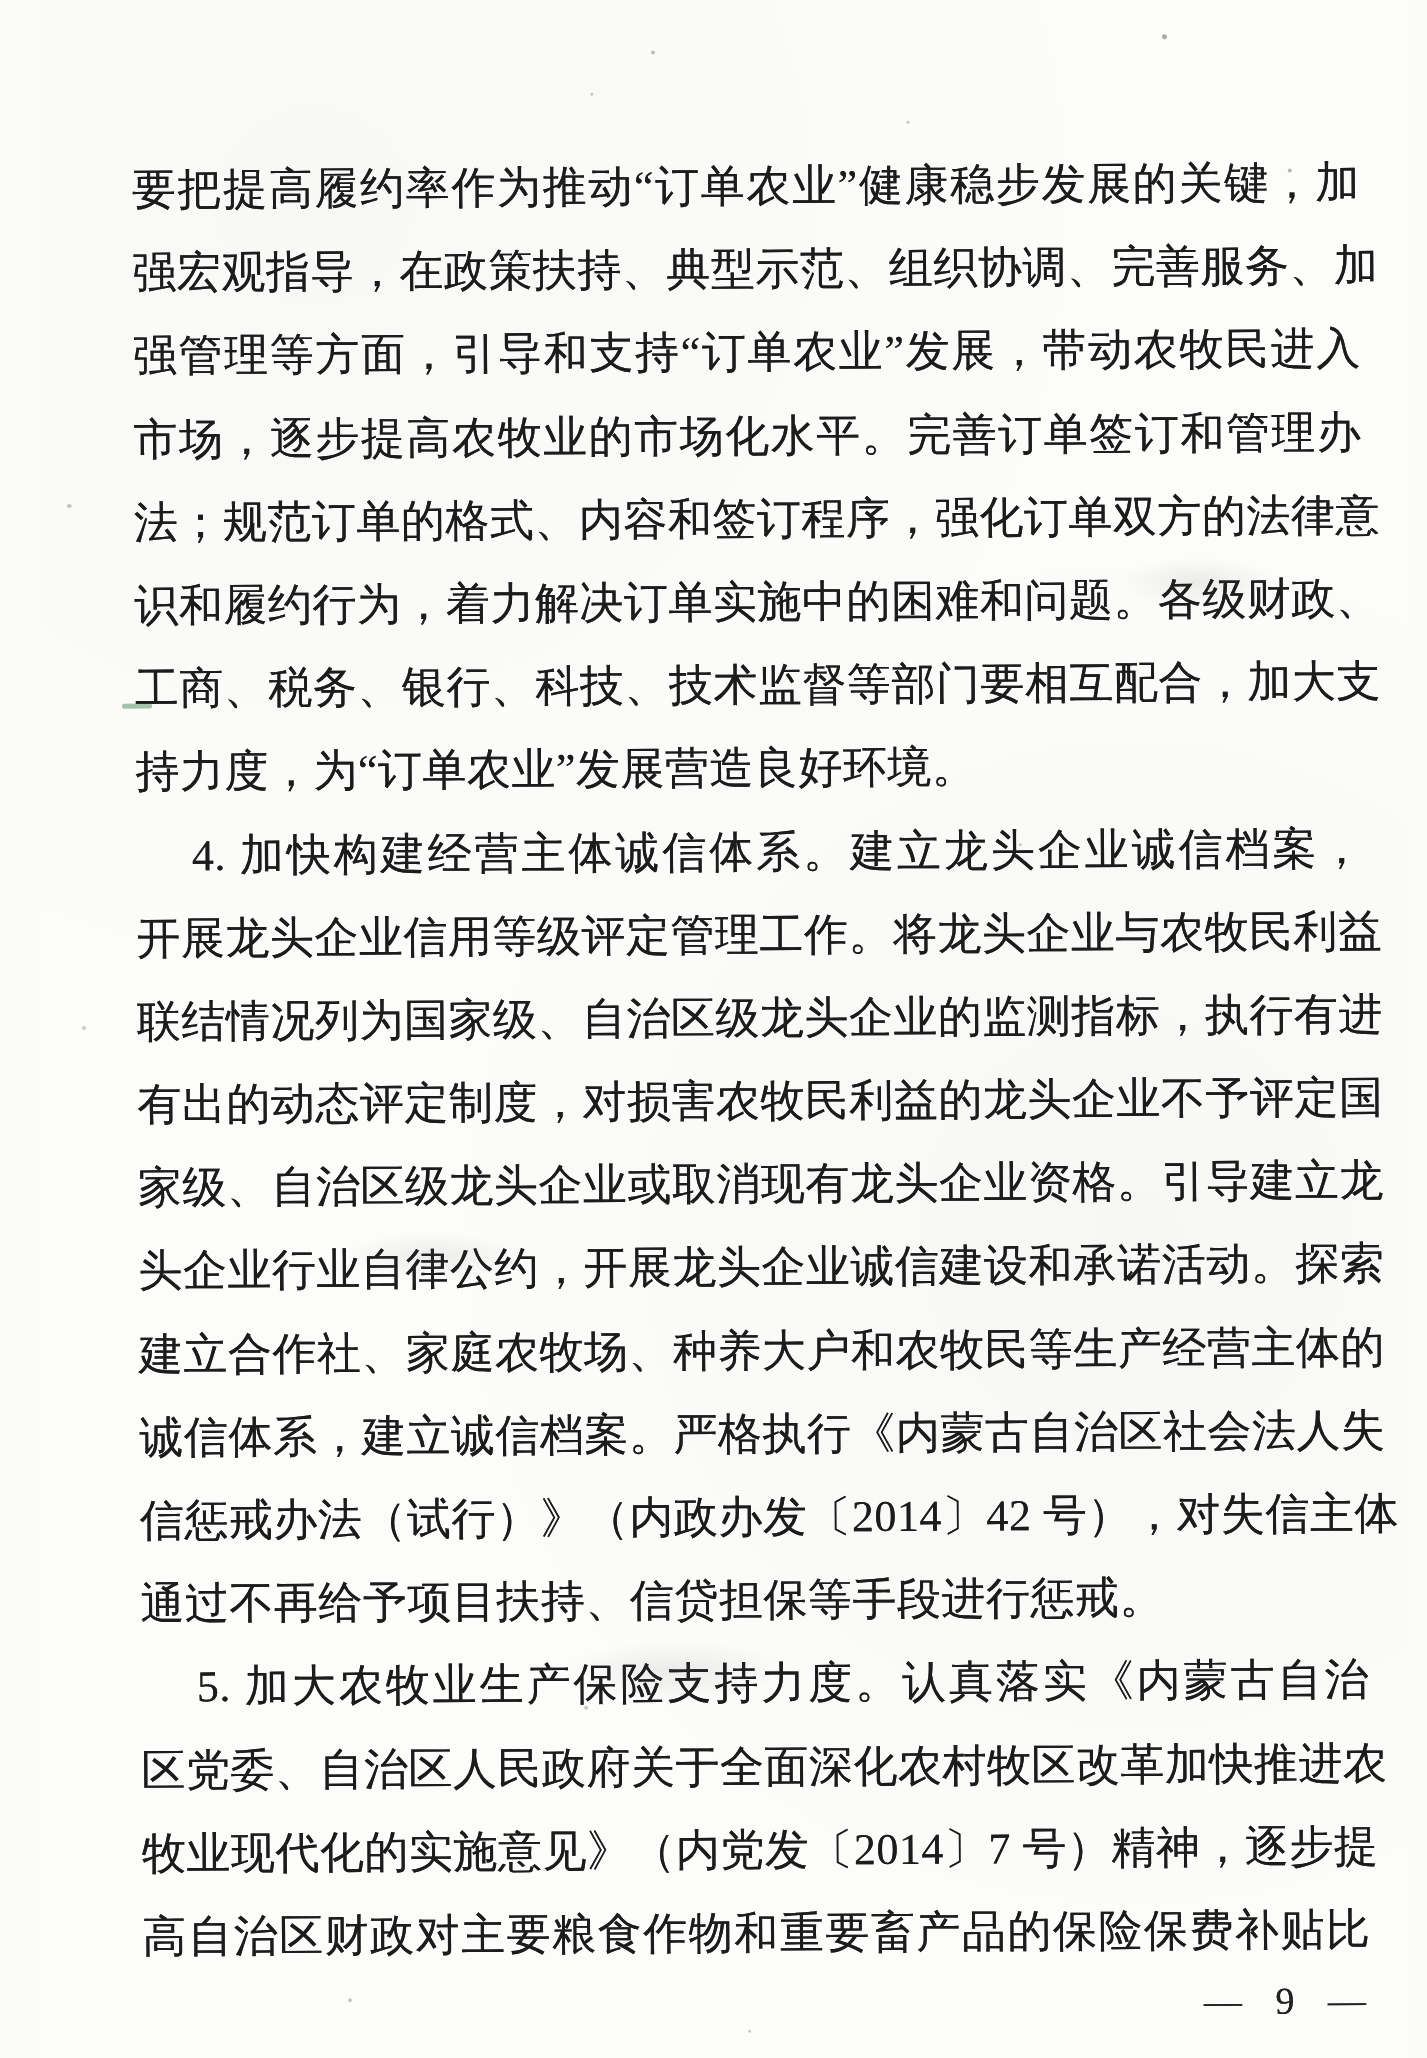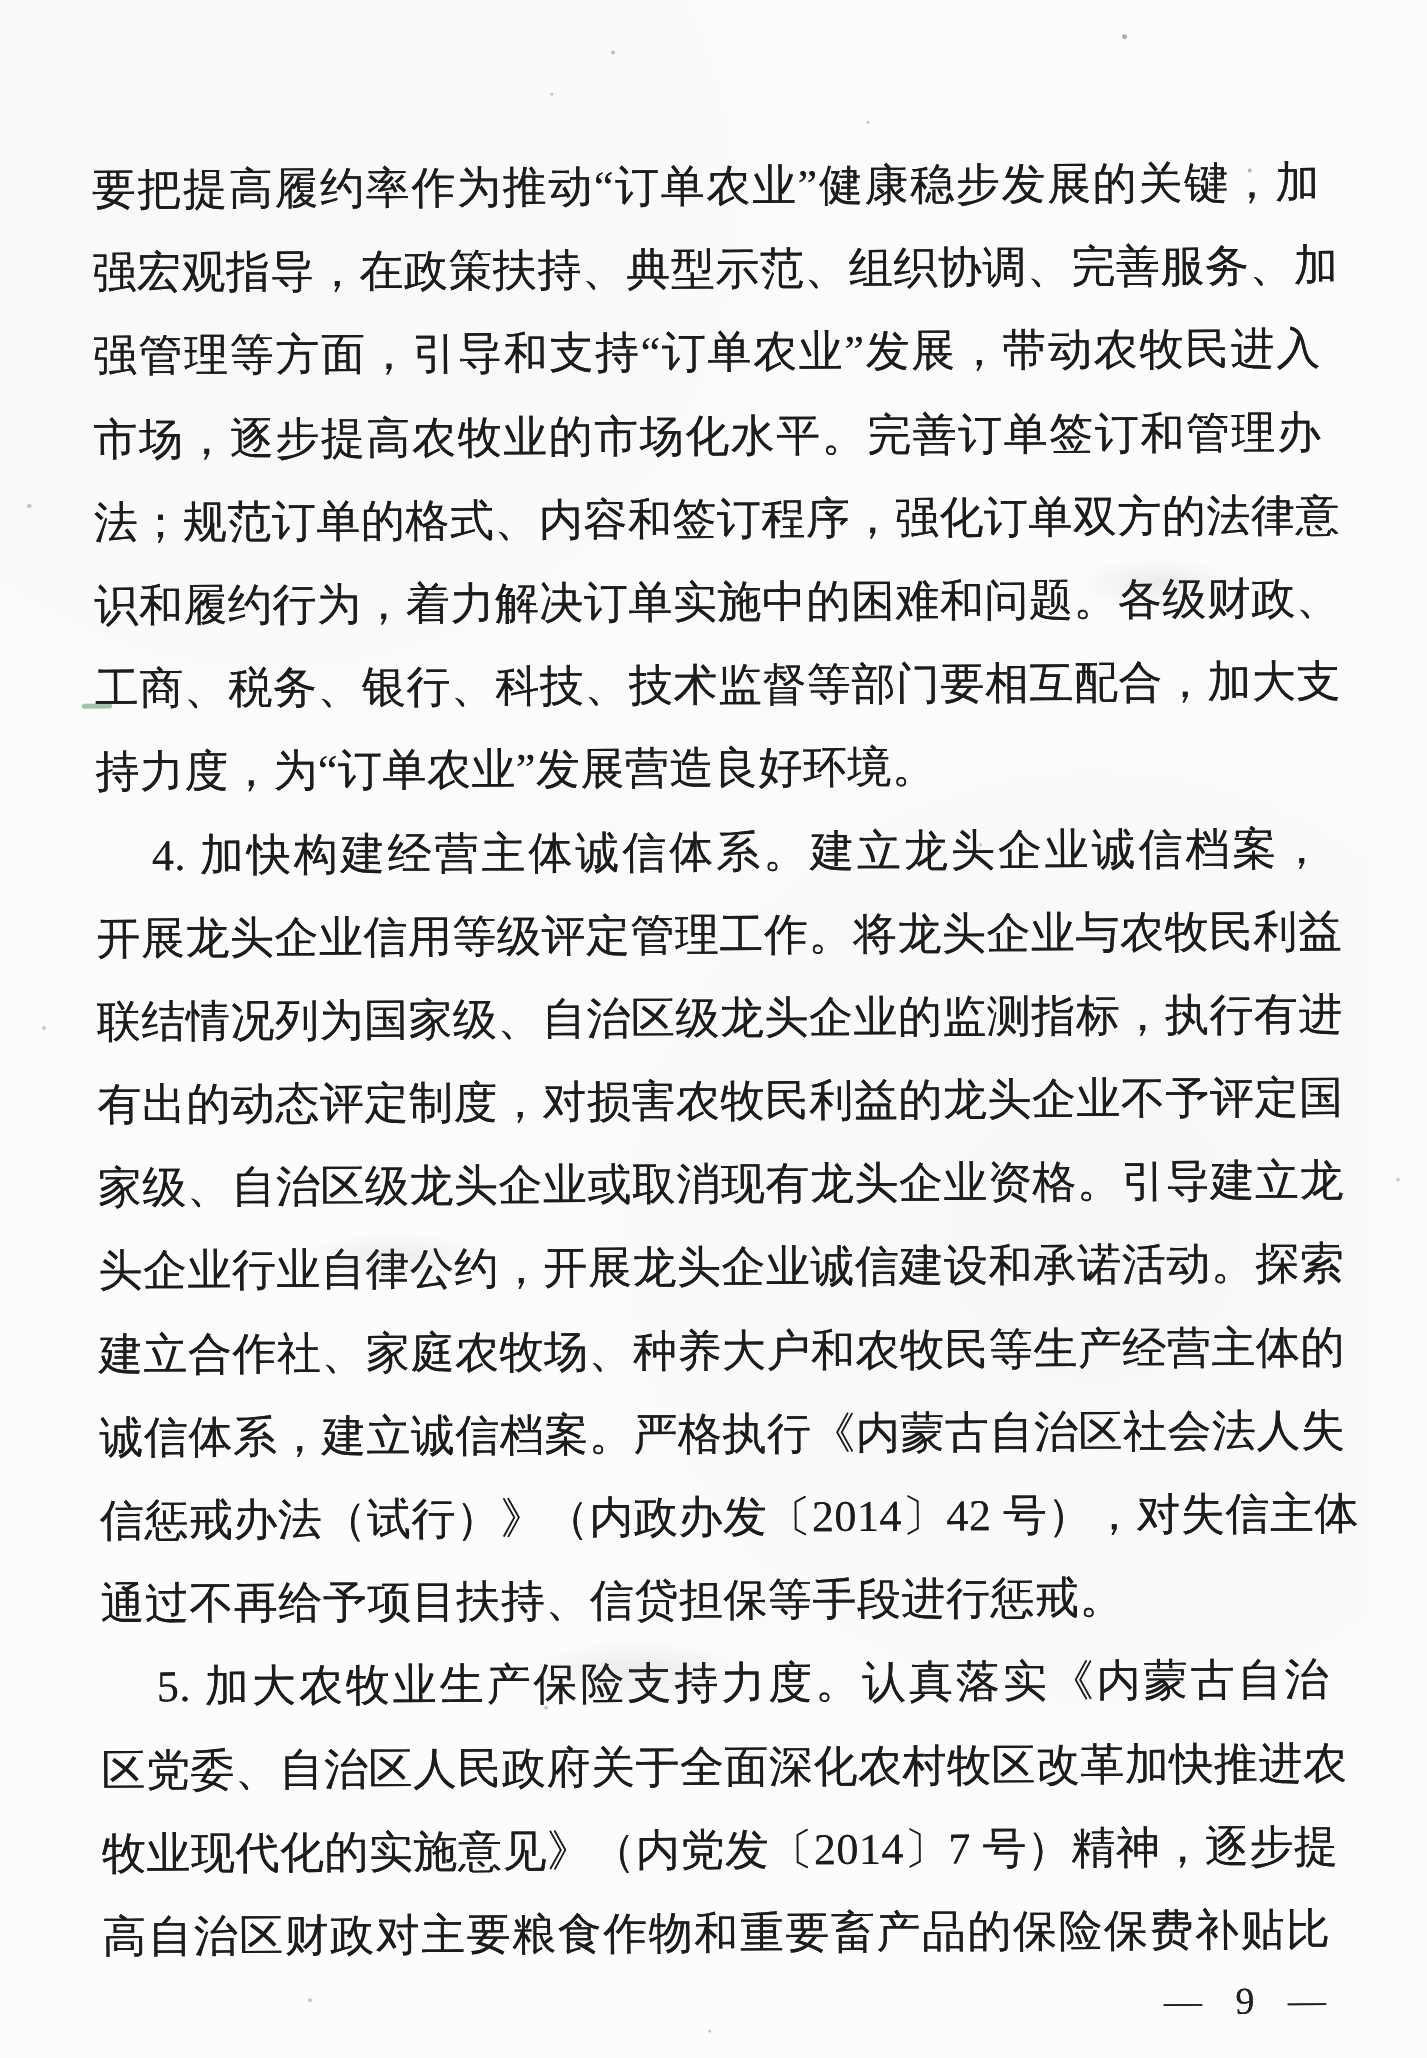--- a/index.html
+++ b/index.html
@@ -12,20 +12,21 @@
     font-family: "Liberation Serif", "DejaVu Serif", serif;
   }
   .page {
     position: relative;
     width: 1369px;
     height: 2058px;
     background:
       radial-gradient(circle at 20% 10%, rgba(0,0,0,0.015), transparent 40%),
       radial-gradient(circle at 80% 60%, rgba(0,0,0,0.018), transparent 45%),
       #fcfcfa;
+    margin-left: 40px;
   }
   .scan-rotate {
     position: absolute;
     inset: 0;
     transform: rotate(-0.35deg);
     transform-origin: 50% 50%;
   }
   .textblock {
     position: absolute;
     left: 97px;

